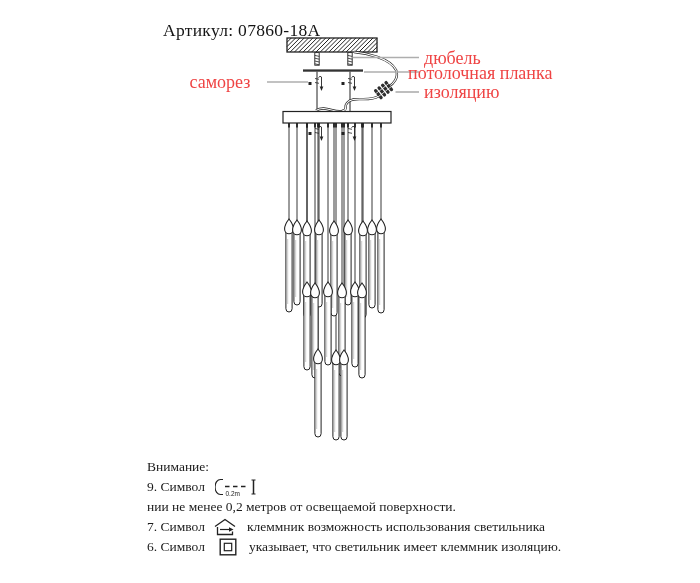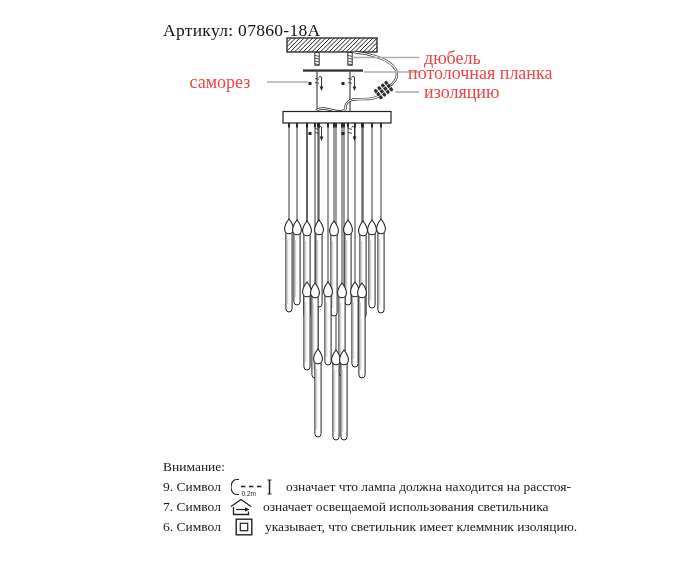--- a/index.html
+++ b/index.html
@@ -14,21 +14,21 @@
   .diagram-svg{position:absolute;left:0;top:0;width:700px;height:583px;}
   .dlabel{
     position:absolute;font-size:18px;color:#ef4444;white-space:nowrap;line-height:15px;
   }
   .dlabel.right-align{text-align:center;}
   .notes{
     position:absolute;left:147px;top:457px;width:430px;
     font-size:13.5px;color:#1b1b1b;
   }
   .note-line{
-    display:flex;align-items:center;height:20px;white-space:nowrap;margin-left:16px;
+    display:flex;align-items:center;height:20px;white-space:nowrap;
   }
   .note-line .txt{display:inline-block;}
   .icon-box{display:inline-flex;align-items:center;flex:0 0 auto;}
   .ic1{margin-left:10px;margin-right:9px;}
   .ic2{margin-left:9px;margin-right:11px;}
   .ic3{margin-left:14px;margin-right:12px;}
 </style>
 </head>
 <body>
 
@@ -250,34 +250,34 @@
       <span class="icon-box ic1">
         <svg width="46" height="20" viewBox="0 0 46 20" xmlns="http://www.w3.org/2000/svg">
           <path d="M 8,2.5 L 5.5,2.5 A 5.5,7.5 0 0 0 5.5,17.5 L 8,17.5" fill="none" stroke="#222" stroke-width="1.2"></path>
           <line x1="10" y1="9.5" x2="34" y2="9.5" stroke="#222" stroke-width="1.3" stroke-dasharray="4.5 3.5"></line>
           <text x="10.5" y="18.5" font-size="6.5" font-family="Liberation Sans, sans-serif" fill="#222">0.2m</text>
           <line x1="38.5" y1="3" x2="38.5" y2="17" stroke="#222" stroke-width="1.5"></line>
           <line x1="36.5" y1="3" x2="40.5" y2="3" stroke="#222" stroke-width="1"></line>
           <line x1="36.5" y1="17" x2="40.5" y2="17" stroke="#222" stroke-width="1"></line>
         </svg>
       </span>
-      <span class="txt">означает что лампа должна находится на расстоя-</span>
     </div>
+    <div class="note-line">нии не менее 0,2 метров от освещаемой поверхности.</div>
 
     <div class="note-line">
       <span class="txt">7. Символ</span>
       <span class="icon-box ic2">
         <svg width="22" height="19" viewBox="0 0 22 19" xmlns="http://www.w3.org/2000/svg">
           <polyline points="1,8.5 11,1.5 21,8.5" fill="none" stroke="#222" stroke-width="1.3" stroke-linejoin="round"></polyline>
           <polyline points="3.5,9 3.5,16.5 18.5,16.5 18.5,13.5" fill="none" stroke="#222" stroke-width="1.3"></polyline>
           <line x1="6" y1="11.5" x2="16" y2="11.5" stroke="#222" stroke-width="1.2"></line>
           <path d="M 15,9.3 L 19.5,11.5 L 15,13.7 Z" fill="#222"></path>
         </svg>
       </span>
-      <span class="txt">означает освещаемой использования светильника</span>
+      <span class="txt">клеммник возможность использования светильника</span>
     </div>
 
     <div class="note-line">
       <span class="txt">6. Символ</span>
       <span class="icon-box ic3">
         <svg width="18" height="18" viewBox="0 0 18 18" xmlns="http://www.w3.org/2000/svg">
           <rect x="1.2" y="1.2" width="15.6" height="15.6" fill="none" stroke="#222" stroke-width="1.4"></rect>
           <rect x="5.3" y="5.3" width="7.4" height="7.4" fill="none" stroke="#222" stroke-width="1.2"></rect>
         </svg>
       </span>

